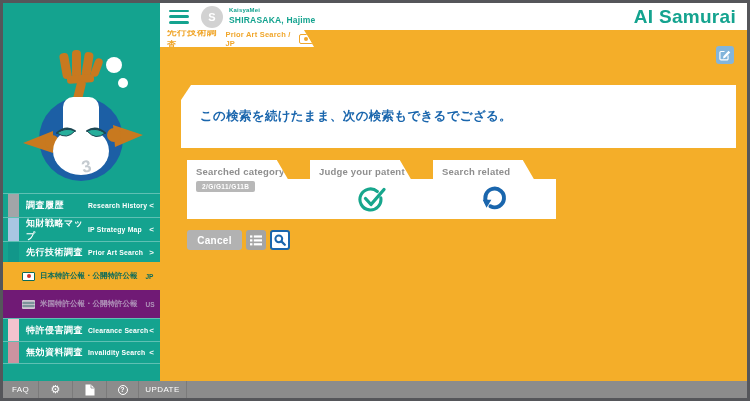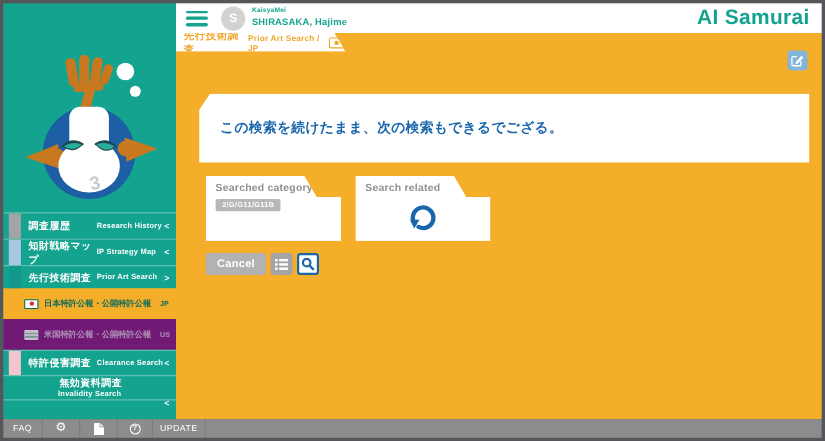--- a/index.html
+++ b/index.html
@@ -9,21 +9,21 @@
     position:relative;width:750px;height:401px;background:#55565a;
     font-family:"Liberation Sans",sans-serif;overflow:hidden;
   }
   
   .sidebar{position:absolute;left:3px;top:3px;width:157px;height:378px;background:#14a38f;}
   .mascot{position:absolute;left:12px;top:46px;width:134px;height:146px;}
   .menu{position:absolute;left:0;right:0;top:190px;}
   .mrow{position:relative;display:flex;align-items:center;height:24px;border-top:1px solid rgba(255,255,255,.32);cursor:pointer;}
   .mrow.r3{height:21px;}
   .mrow.r4,.mrow.r5{height:23px;}
-  .mrow.r5{border-bottom:1px solid rgba(255,255,255,.32);flex-direction:column;}
+  .mrow.r5{border-bottom:1px solid rgba(255,255,255,.32);}
   .accent{width:11px;align-self:stretch;margin-left:5px;flex:none;}
   .ac-gray{background:#a2a5a8;}
   .ac-blue{background:#a9c6e2;}
   .ac-teal{background:#12978a;}
   .ac-pink{background:#f3c3ce;}
   .ac-rose{background:#cb93a0;}
   .jp{font-size:9px;font-weight:bold;color:#fff;margin-left:7px;width:62px;letter-spacing:.5px;flex:none;}
   .en{font-size:6.8px;font-weight:bold;color:#fff;letter-spacing:.2px;white-space:nowrap;}
   .chev{margin-left:auto;margin-right:6px;font-size:8px;color:rgba(255,255,255,.95);font-weight:bold;}
   .srow{display:flex;align-items:center;height:28px;cursor:pointer;}
@@ -53,21 +53,21 @@
     clip-path:polygon(0 0,144px 0,154px 17px,0 17px);display:flex;align-items:center;}
   .crumb-jp{font-size:9.5px;font-weight:bold;color:#f0a62b;margin-left:7px;letter-spacing:.5px;}
   .crumb-en{font-size:7.5px;font-weight:bold;color:#f0a62b;margin-left:5px;letter-spacing:.2px;}
   .crumb-chip{width:15px;height:10px;border:1px solid #f0a62b;border-radius:2px;margin-left:5px;position:relative;background:#fff;flex:none;cursor:pointer;}
   .crumb-chip::after{content:"";position:absolute;left:4.2px;top:2px;width:4.2px;height:4.2px;border-radius:50%;background:#f0a62b;}
   .editbtn{position:absolute;top:16px;right:13px;width:18px;height:18px;background:#83b5db;border-radius:3px;
     display:flex;align-items:center;justify-content:center;cursor:pointer;}
   .panel{position:absolute;left:21px;right:11px;top:55px;height:63px;background:#fff;
     clip-path:polygon(10px 0,100% 0,100% 100%,0 100%,0 15px);display:flex;align-items:center;}
   .panel-text{margin-left:19px;font-size:12.5px;font-weight:bold;color:#1a66ad;letter-spacing:.3px;}
-  .cards{position:absolute;left:27px;top:130px;display:flex;gap:13px;}
+  .cards{position:absolute;left:27px;top:130px;display:flex;}
   .card{width:123px;height:59px;background:#fff;position:relative;cursor:pointer;
     clip-path:polygon(0 0,73% 0,82% 19px,100% 19px,100% 100%,0 100%);}
   .card-title{position:absolute;left:9px;top:6px;font-size:9.5px;font-weight:bold;color:#8e8e8e;letter-spacing:.2px;white-space:nowrap;}
   .badge{position:absolute;left:9px;top:21px;background:#b8b8b8;color:#fff;font-size:6.5px;font-weight:bold;
     padding:2px 6px;border-radius:2px;letter-spacing:.4px;}
   .card-icon{position:absolute;left:50%;top:25px;transform:translateX(-50%);}
   .actions{position:absolute;left:27px;top:200px;display:flex;gap:4px;align-items:center;}
   .btn-cancel{width:55px;height:20px;background:#b2b2b2;color:#fff;font-weight:bold;font-size:10px;border-radius:3px;
     display:flex;align-items:center;justify-content:center;letter-spacing:.3px;cursor:pointer;}
   .btn-sq{width:20px;height:20px;border-radius:3px;display:flex;align-items:center;justify-content:center;cursor:pointer;}
@@ -204,20 +204,27 @@
       <p class="panel-text">この検索を続けたまま、次の検索もできるでござる。</p>
     </section>
 
     <div class="cards">
 
       <div class="card">
         <span class="card-title">Searched category</span>
         <span class="badge">2/G/G11/G11B</span>
       </div>
 
+      <div class="card">
+        <span class="card-title">Judge your patent</span>
+        <svg class="card-icon" width="30" height="27" viewBox="0 0 30 27">
+          <path d="M20.3 6.5 A10.5 10.5 0 1 0 23.8 12.7" fill="none" stroke="#17a68c" stroke-width="3.1" stroke-linecap="round"></path>
+          <path d="M8.5 13.5 L14 19.5 L27 4.5" fill="none" stroke="#17a68c" stroke-width="3.3" stroke-linecap="round" stroke-linejoin="round"></path>
+        </svg>
+      </div>
 
       <div class="card">
         <span class="card-title">Search related</span>
         <svg class="card-icon" width="27" height="27" viewBox="0 0 26 26">
           <path d="M5.2 17.5 A9 9 0 1 1 8.6 20.5" fill="none" stroke="#1a66ad" stroke-width="3.8" stroke-linecap="round"></path>
           <polygon points="1.2,14.2 9.5,14.2 4.8,21.8" fill="#1a66ad"></polygon>
         </svg>
       </div>
 
     </div>

